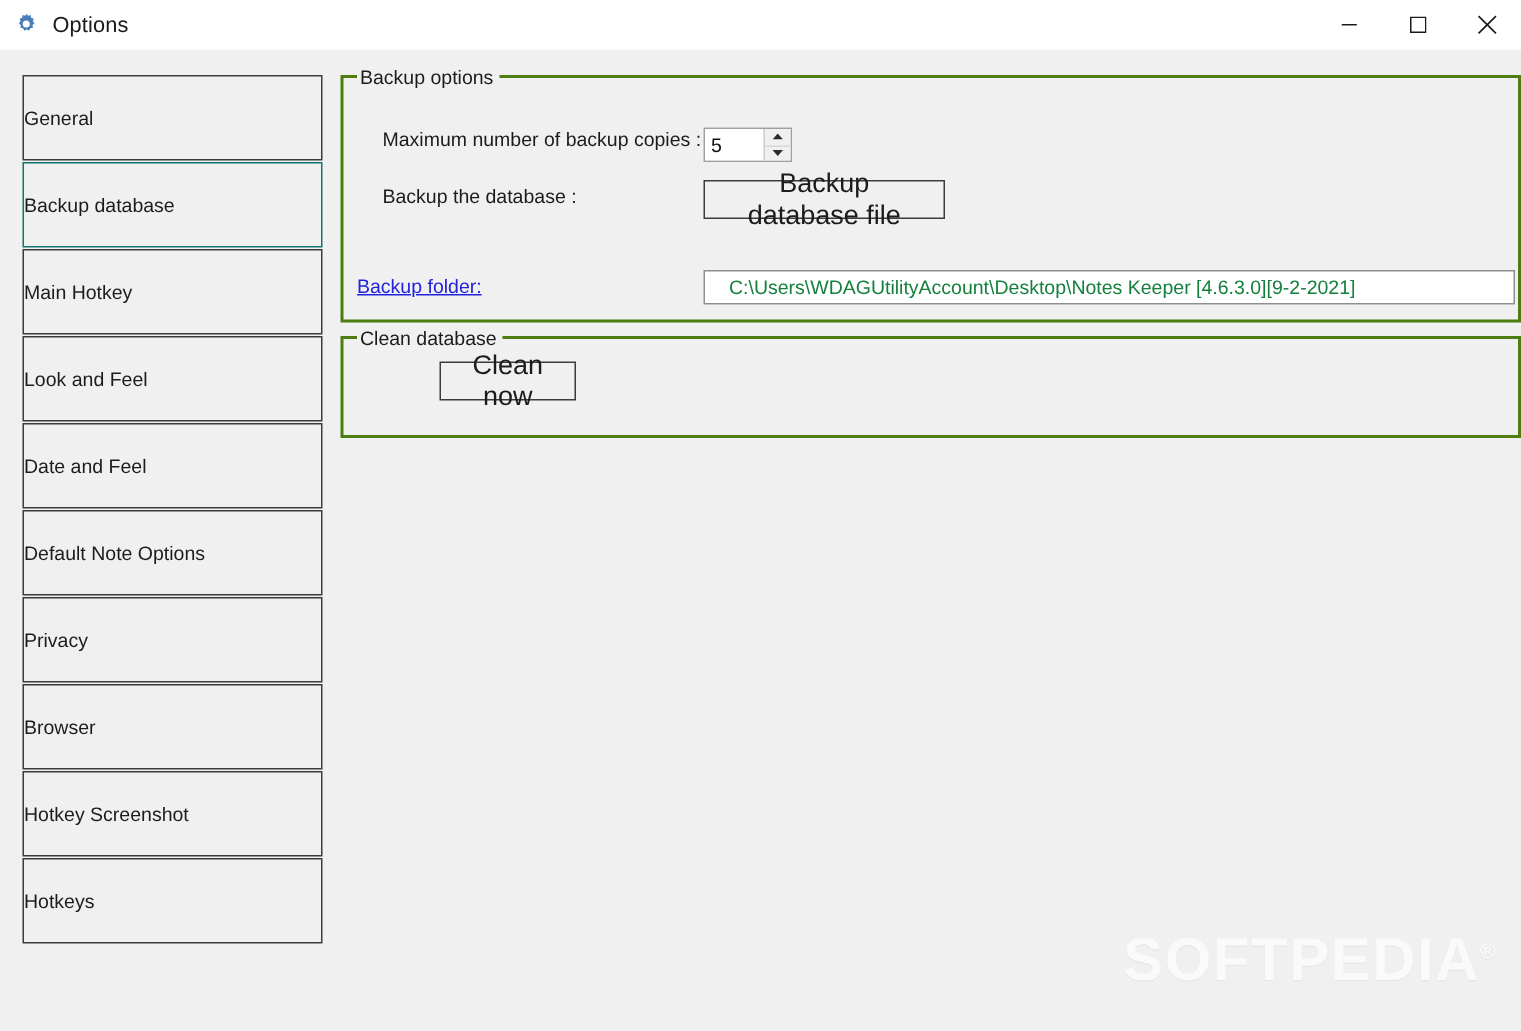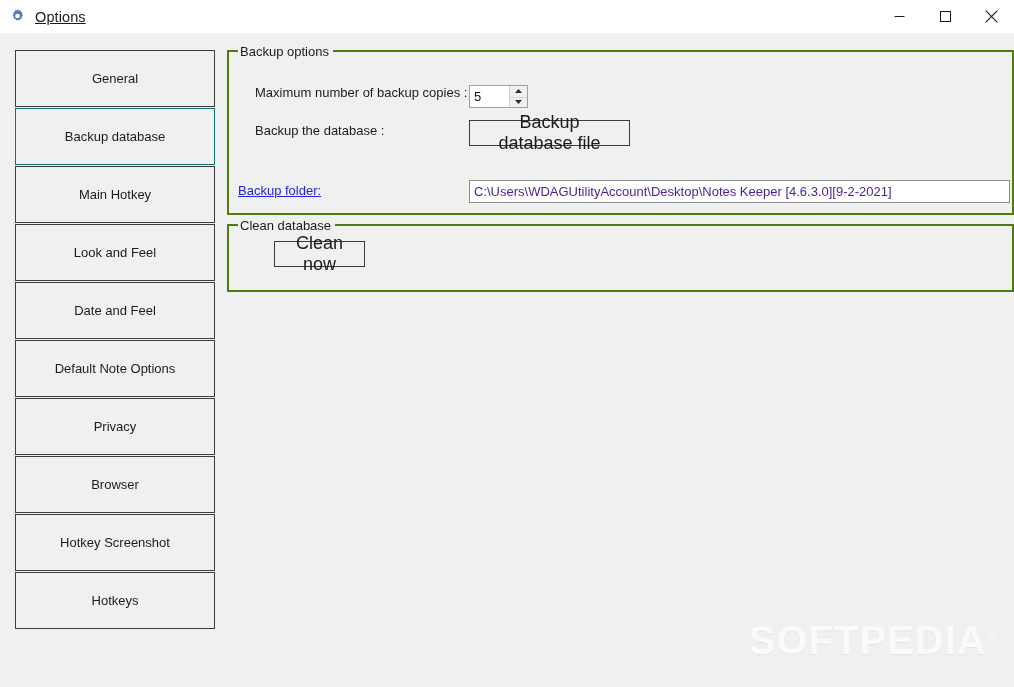--- a/index.html
+++ b/index.html
@@ -36,21 +36,20 @@
     height: 17px;
     flex: 0 0 auto;
     display: block;
   }
   .title-text {
     font-size: 14.5px;
     color: #1a1a1a;
     margin-left: 9px;
     white-space: nowrap;
     letter-spacing: 0.1px;
-    text-decoration: underline;
   }
   .win-controls {
     margin-left: auto;
     display: flex;
     height: 33px;
   }
   .win-btn {
     width: 46px;
     height: 33px;
     display: flex;
@@ -74,21 +73,21 @@
     width: 200px;
     height: 57px;
     margin-bottom: 0;
     background: #f0f0f0;
     border: 1px solid #3c3c3c;
     color: #1c1c1c;
     font-family: "Liberation Sans", sans-serif;
     font-size: 13px;
     display: flex;
     align-items: center;
-    justify-content: center;
+    justify-content: flex-start;
     padding: 0;
     cursor: default;
   }
   .side-btn + .side-btn { margin-top: 1px; }
   .side-btn.selected {
     border: 1px solid #0f766e;
   }
 
   
   .content {
@@ -193,24 +192,24 @@
     cursor: pointer;
   }
 
   .path-box {
     box-sizing: border-box;
     width: 541px;
     height: 23px;
     background: #ffffff;
     border: 1px solid #8e8e8e;
     font-size: 13px;
-    color: #4c1d95;
-    display: flex;
-    align-items: center;
-    padding-left: 4px;
+    color: #15803d;
+    display: flex;
+    align-items: center;
+    padding-left: 16px;
     overflow: hidden;
     white-space: nowrap;
   }
 
   
   .watermark {
     position: absolute;
     right: 16px;
     bottom: 24px;
     font-size: 40px;
@@ -331,21 +330,21 @@
       <a class="link" href="#">Backup folder:</a>
     </div>
 
     <div class="row" style="left:240px; top:128px;">
       <div class="path-box">C:\Users\WDAGUtilityAccount\Desktop\Notes Keeper [4.6.3.0][9-2-2021]</div>
     </div>
   </div>
 
   <div class="groupbox" id="gb-clean">
     <span class="gb-title">Clean database</span>
-    <div class="row" style="left:1px; top:15px;padding-left:44px;">
+    <div class="row" style="left:20px; top:15px;padding-left:44px;">
       <button class="flat-btn" id="clean-now-button">Clean now</button>
     </div>
   </div>
 
 </div>
 
 <div class="watermark">
   <span>SOFTPEDIA</span><sup>®</sup>
 </div>
 

